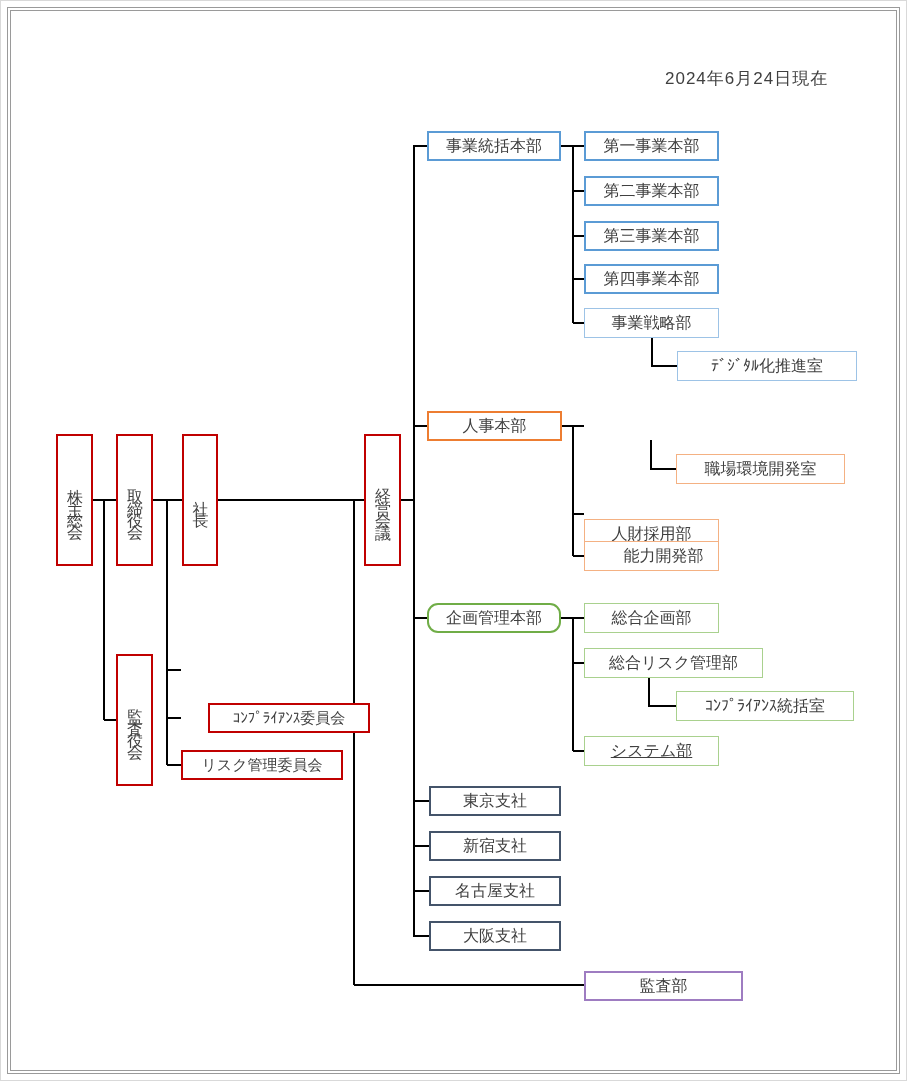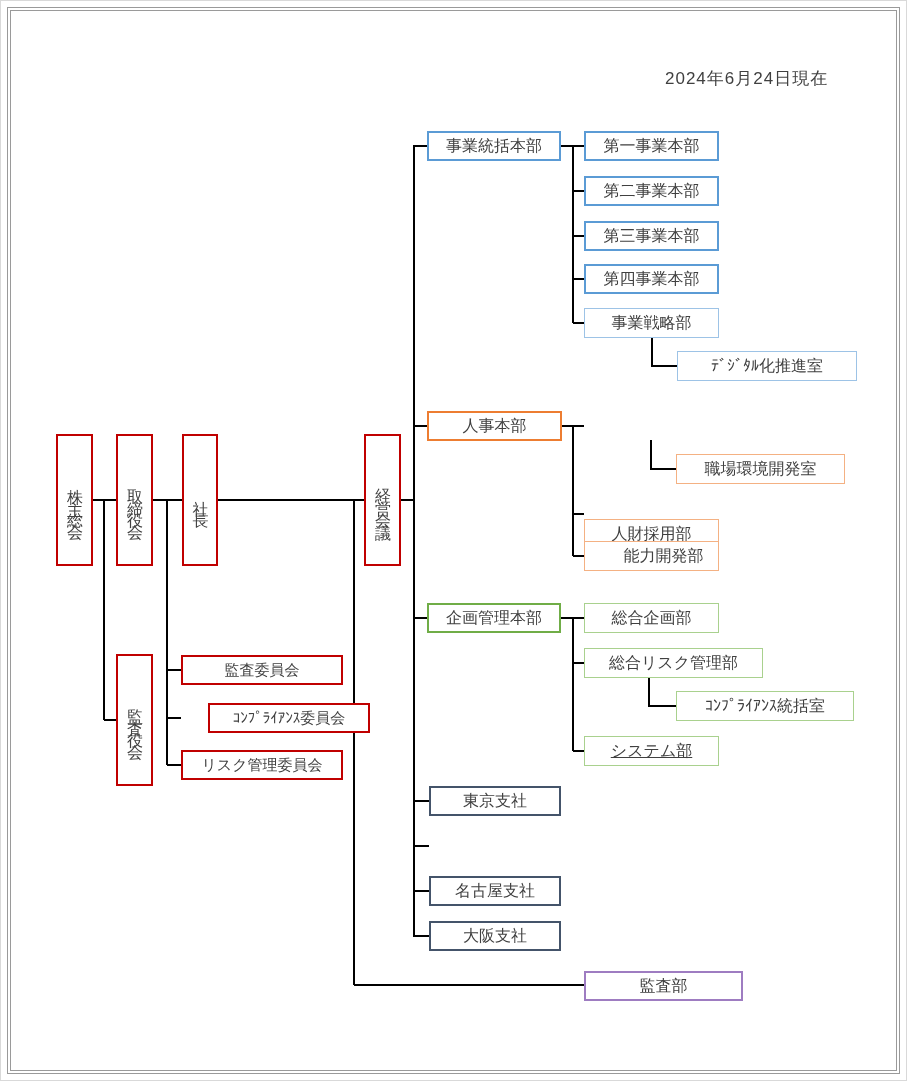--- a/index.html
+++ b/index.html
@@ -39,44 +39,44 @@
 <div id="canvas">
   <div class="frame"></div>
   <div class="date">2024年6月24日現在</div>
 
   <div class="box vbox b-red" style="left:55px;top:433px;width:37px;height:132px;">株主総会</div>
   <div class="box vbox b-red" style="left:115px;top:433px;width:37px;height:132px;">取締役会</div>
   <div class="box vbox b-red" style="left:181px;top:433px;width:36px;height:132px;">社長</div>
   <div class="box vbox b-red" style="left:363px;top:433px;width:37px;height:132px;">経営会議</div>
   <div class="box vbox b-red" style="left:115px;top:653px;width:37px;height:132px;">監査役会</div>
 
-  <div class="box b-red sm" style="left:180px;top:654px;width:162px;height:30px;">監査委員会</div>
   <div class="box b-red sm" style="left:180px;top:702px;width:162px;height:30px;margin-left:27px;">ｺﾝﾌﾟﾗｲｱﾝｽ委員会</div>
   <div class="box b-red sm" style="left:180px;top:749px;width:162px;height:30px;">リスク管理委員会</div>
 
   <div class="box b-blue" style="left:426px;top:130px;width:134px;height:30px;">事業統括本部</div>
   <div class="box b-blue" style="left:583px;top:130px;width:135px;height:30px;">第一事業本部</div>
   <div class="box b-blue" style="left:583px;top:175px;width:135px;height:30px;">第二事業本部</div>
   <div class="box b-blue" style="left:583px;top:220px;width:135px;height:30px;">第三事業本部</div>
   <div class="box b-blue" style="left:583px;top:263px;width:135px;height:30px;">第四事業本部</div>
   <div class="box b-blue-lt" style="left:583px;top:307px;width:135px;height:30px;">事業戦略部</div>
   <div class="box b-blue-lt" style="left:676px;top:350px;width:180px;height:30px;">ﾃﾞｼﾞﾀﾙ化推進室</div>
 
   <div class="box b-orange" style="left:426px;top:410px;width:135px;height:30px;">人事本部</div>
   <div class="box b-orange-lt" style="left:675px;top:453px;width:169px;height:30px;">職場環境開発室</div>
   <div class="box b-orange-lt" style="left:583px;top:498px;width:135px;height:30px;margin-top:20px;">人財採用部</div>
   <div class="box b-orange-lt" style="left:583px;top:540px;width:135px;height:30px;padding-left:24px;">能力開発部</div>
 
-  <div class="box b-green" style="left:426px;top:602px;width:134px;height:30px;">企画管理本部</div>
+  <div class="box b-green" style="left:426px;top:602px;width:134px;height:30px;border-radius:11px;">企画管理本部</div>
   <div class="box b-green-lt" style="left:583px;top:602px;width:135px;height:30px;">総合企画部</div>
   <div class="box b-green-lt" style="left:583px;top:647px;width:179px;height:30px;">総合リスク管理部</div>
   <div class="box b-green-lt" style="left:675px;top:690px;width:178px;height:30px;">ｺﾝﾌﾟﾗｲｱﾝｽ統括室</div>
   <div class="box b-green-lt" style="left:583px;top:735px;width:135px;height:30px;text-decoration:underline;">システム部</div>
 
   <div class="box b-slate" style="left:428px;top:785px;width:132px;height:30px;">東京支社</div>
+  <div class="box b-slate" style="left:428px;top:830px;width:132px;height:30px;">新宿支社</div>
   <div class="box b-slate" style="left:428px;top:875px;width:132px;height:30px;">名古屋支社</div>
   <div class="box b-slate" style="left:428px;top:920px;width:132px;height:30px;">大阪支社</div>
 
   <div class="box b-purple" style="left:583px;top:970px;width:159px;height:30px;">監査部</div>
 
   <div class="hl" style="left:92px;top:498px;width:23px;"></div>
   <div class="hl" style="left:152px;top:498px;width:29px;"></div>
   <div class="hl" style="left:217px;top:498px;width:146px;"></div>
   <div class="hl" style="left:400px;top:498px;width:13px;"></div>
 

